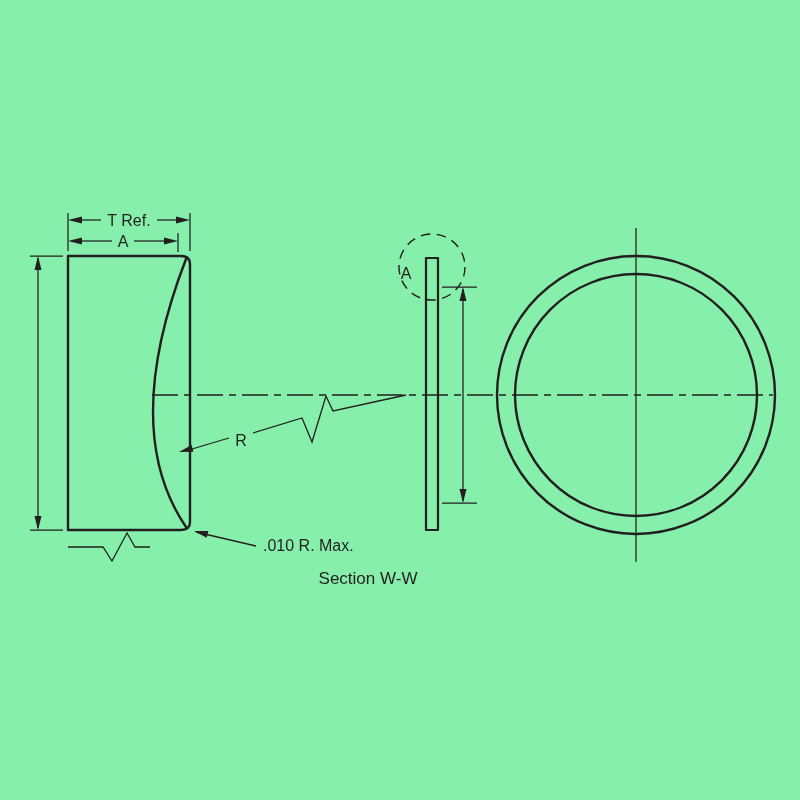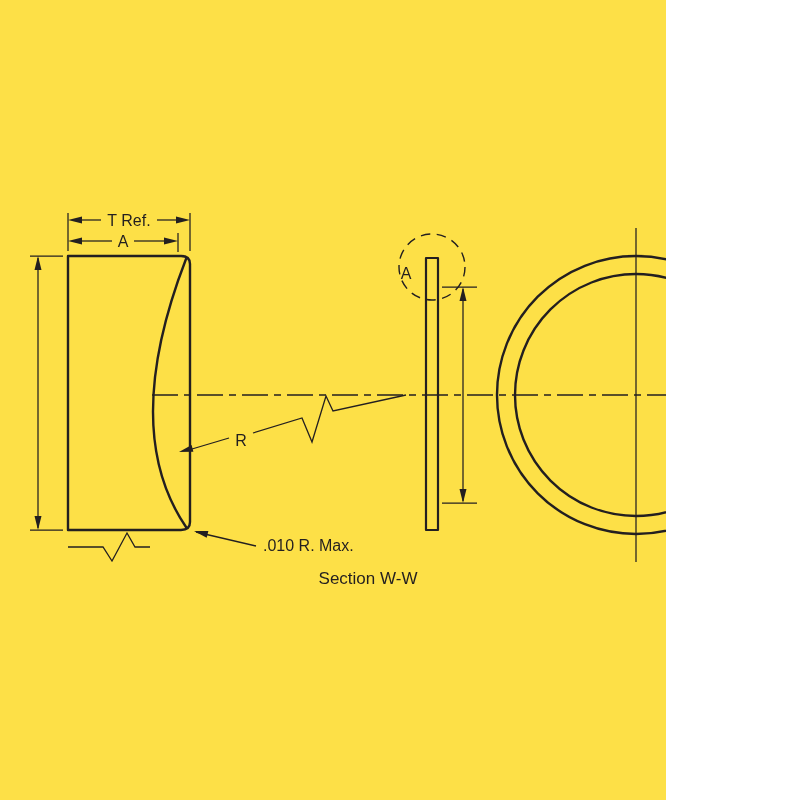--- a/index.html
+++ b/index.html
@@ -1,23 +1,23 @@
 <!DOCTYPE html>
 <html><head>
 <meta charset="utf-8">
 <style>
   html, body {
     margin: 0;
     padding: 0;
     background: #ffffff;
   }
   .stage {
-    width: 666px;
+    width: 800px;
     height: 800px;
-    background: #fde047;
+    background: #86efac;
     position: relative;
     overflow: hidden;
   }
   svg { display: block; }
   .obj {
     stroke: #231f20;
     stroke-width: 2.4;
     fill: none;
     stroke-linejoin: round;
     stroke-linecap: round;

